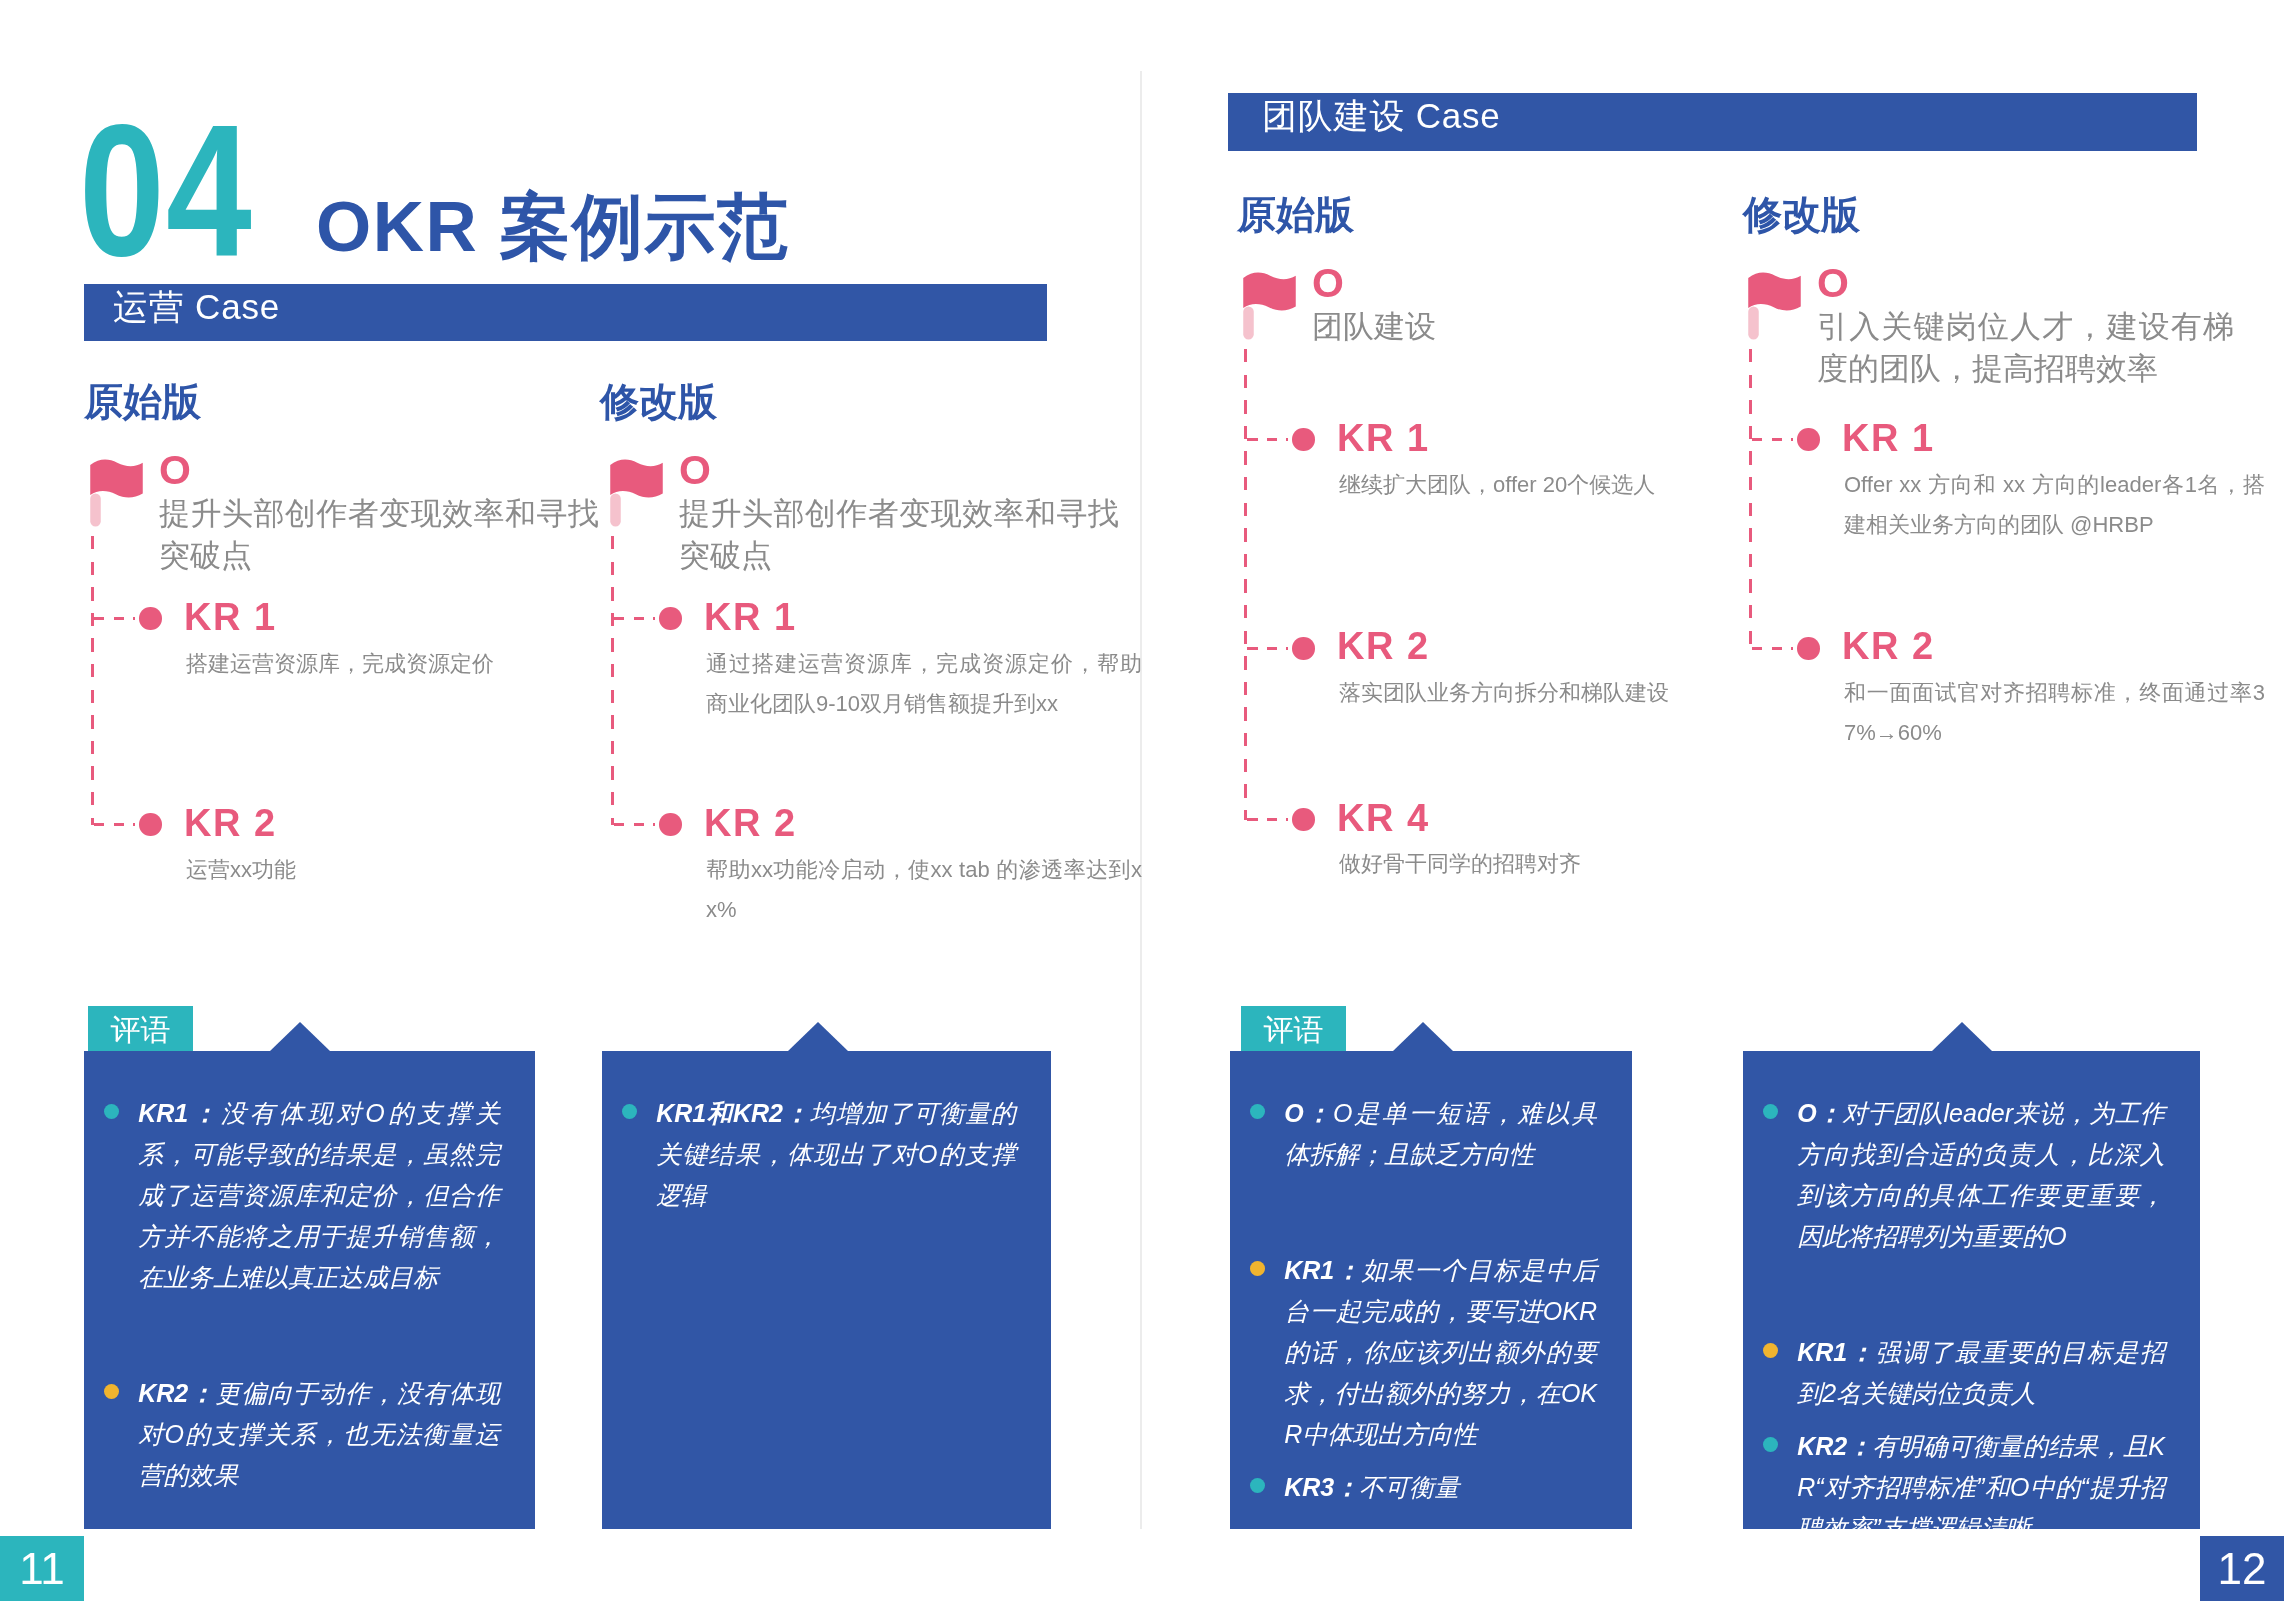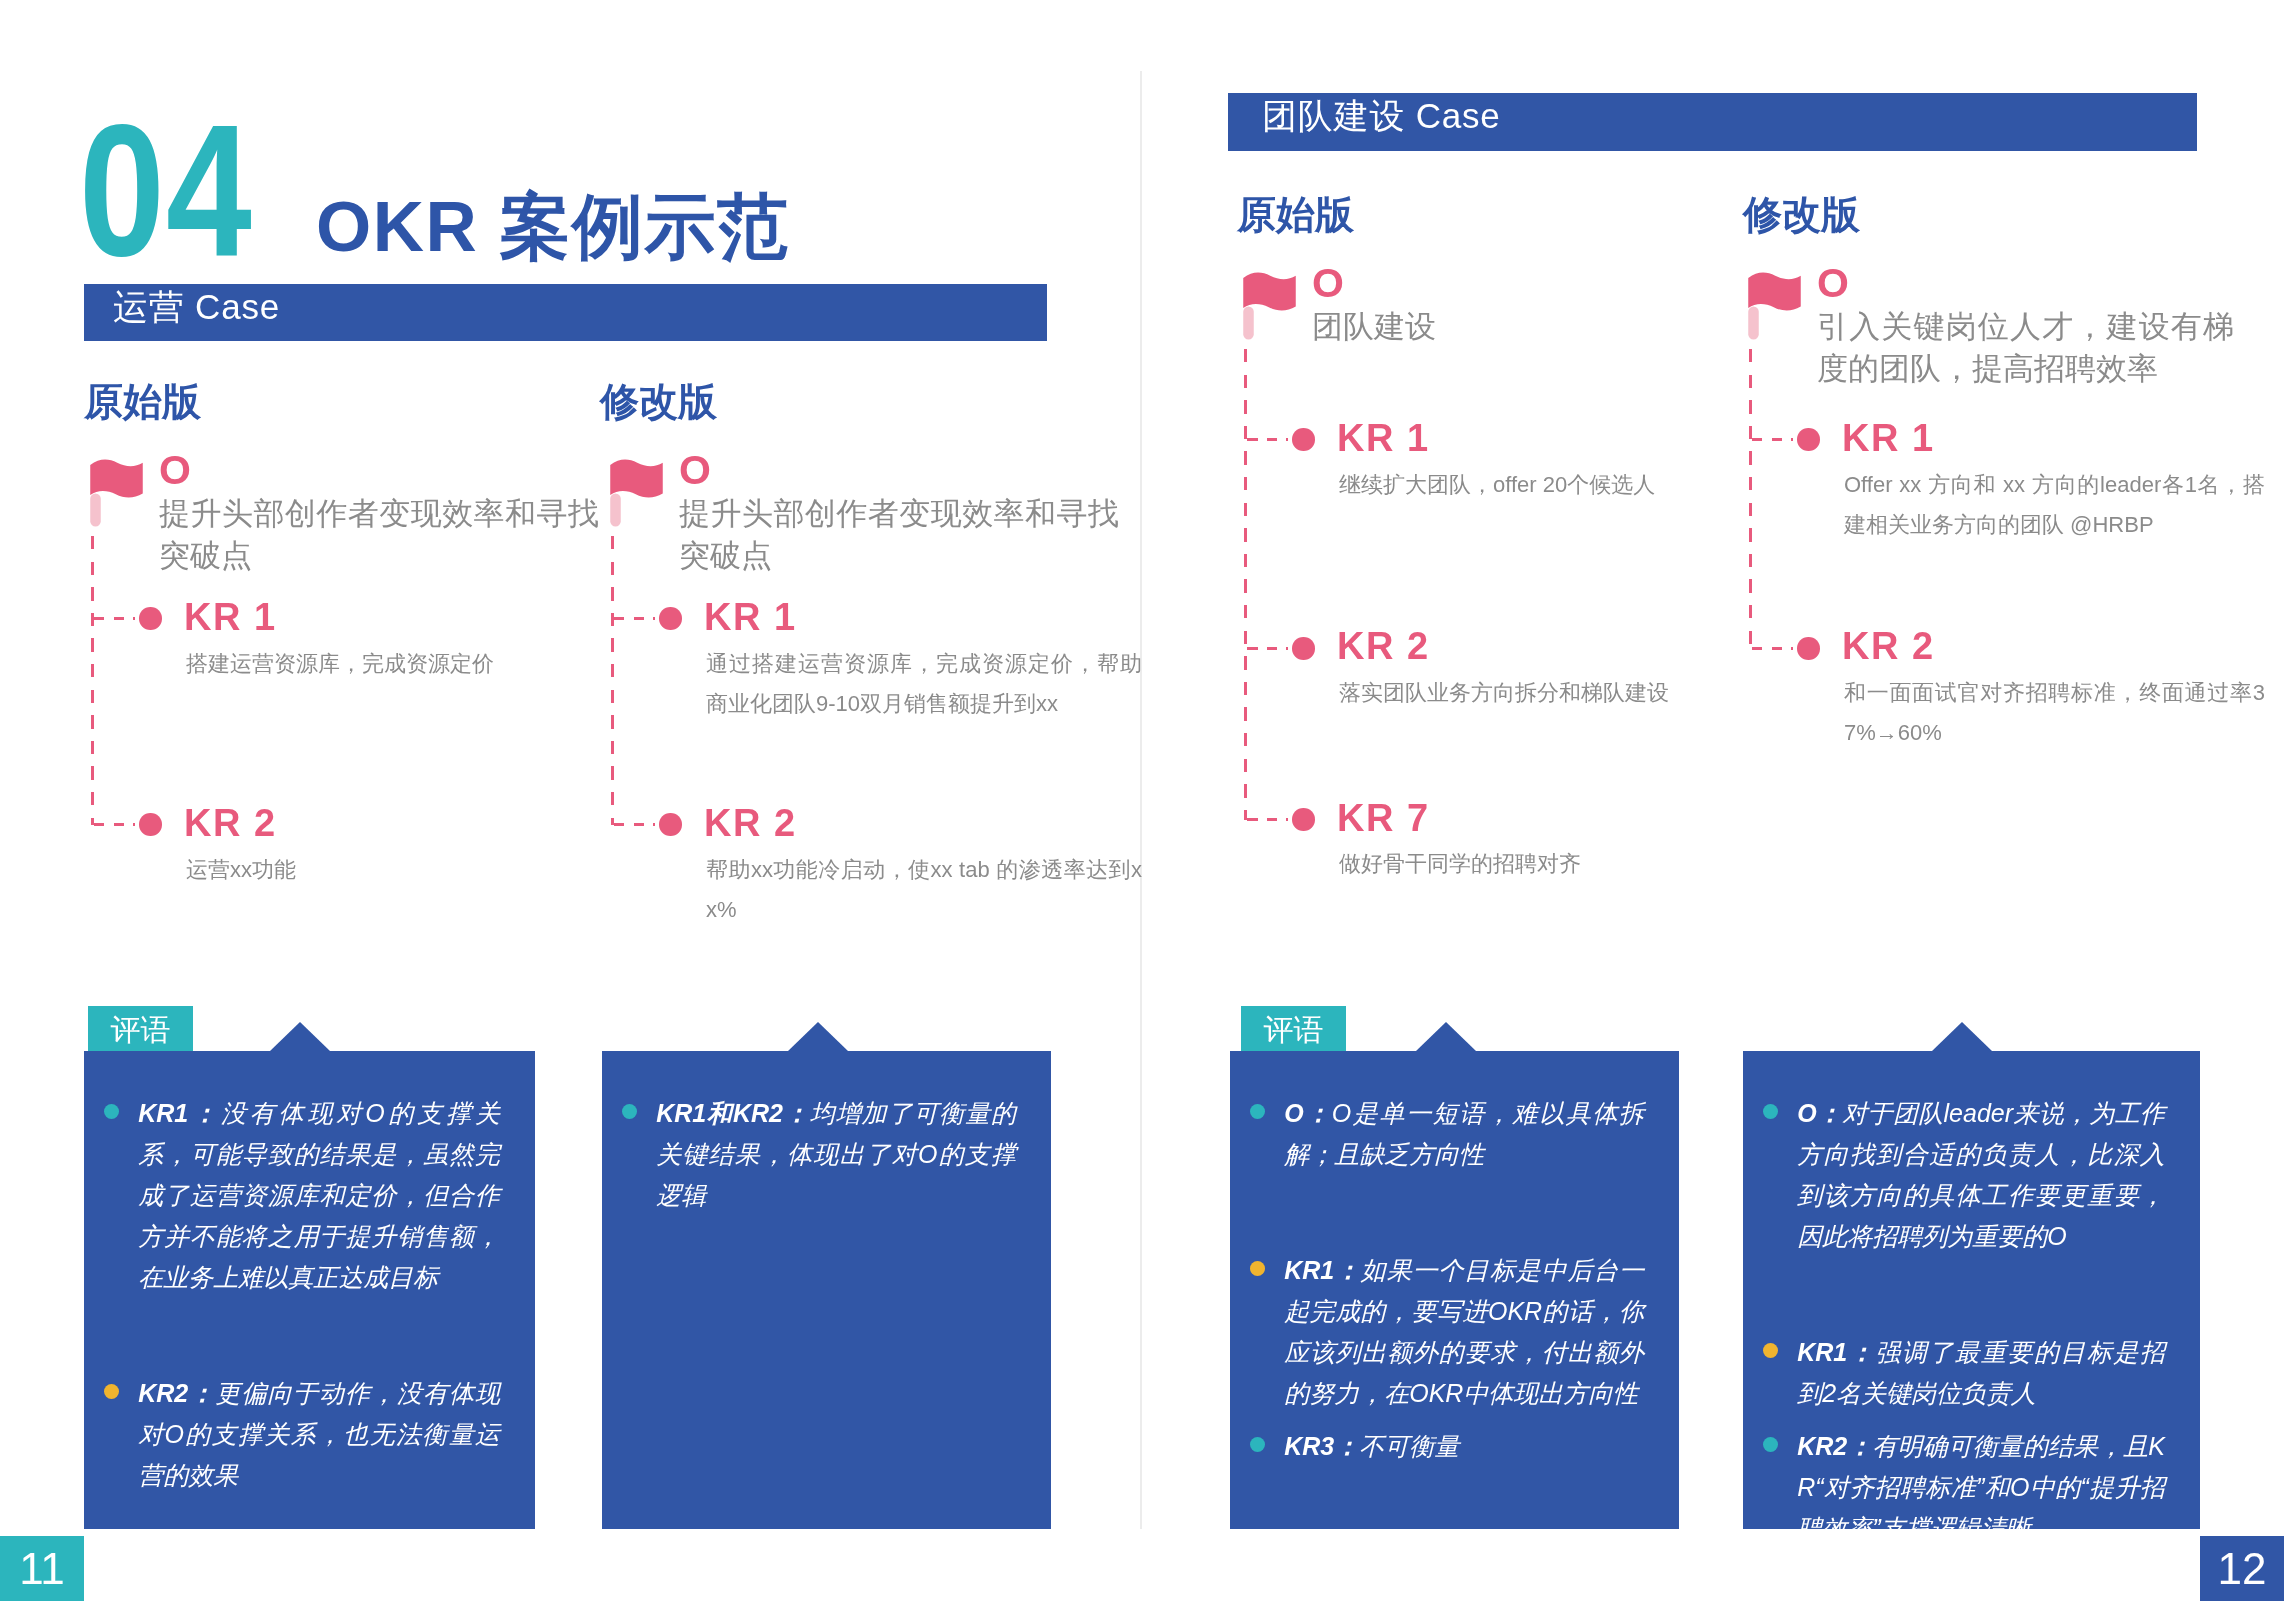--- a/index.html
+++ b/index.html
@@ -107,21 +107,21 @@
     height:47px;line-height:47px;padding:0 22.6px;
     background:var(--teal);color:#ffffff;font-size:30px;
   }
   .tag-l{left:88px;top:1006px;}
   .tag-r{left:1241px;top:1006px;}
 
   
   .comment-box{position:absolute;top:1051px;height:478px;background:var(--blue);}
   .box1{left:84px;width:451px;}
   .box2{left:602px;width:449px;}
-  .box3{left:1230px;width:449px;}
+  .box3{left:1230px;width:402px;}
   .box4{left:1743px;width:457px;}
   .pointer{
     position:absolute;top:-29px;left:calc(48% - 30px);
     width:0;height:0;
     border-left:30px solid transparent;
     border-right:30px solid transparent;
     border-bottom:29px solid var(--blue);
   }
   .bullets{padding:42px 35px 0 19.6px;}
   .bullet{display:flex;gap:19.6px;}
@@ -245,21 +245,21 @@
   <div class="hdash kr1-hdash"></div>
   <div class="kr-dot kr1-dot"></div>
   <div class="kr-label kr1-label">KR 1</div>
   <div class="kr-text kr1-text">继续扩大团队，offer 20个候选人</div>
   <div class="hdash kr2-hdash"></div>
   <div class="kr-dot kr2-dot"></div>
   <div class="kr-label kr2-label">KR 2</div>
   <div class="kr-text kr2-text">落实团队业务方向拆分和梯队建设</div>
   <div class="hdash kr3-hdash"></div>
   <div class="kr-dot kr3-dot"></div>
-  <div class="kr-label kr3-label">KR 7</div>
+  <div class="kr-label kr3-label">KR 4</div>
   <div class="kr-text kr3-text">做好骨干同学的招聘对齐</div>
 </div>
 
 <div class="okr-col col-d rp">
   <svg class="flag" viewBox="0 0 76 100">
       <use href="#flag-shape"></use>
     </svg>
   <div class="obj-label">O</div>
   <div class="obj-text">引入关键岗位人才，建设有梯度的团队，提高招聘效率</div>
   <div class="vdash"></div>

